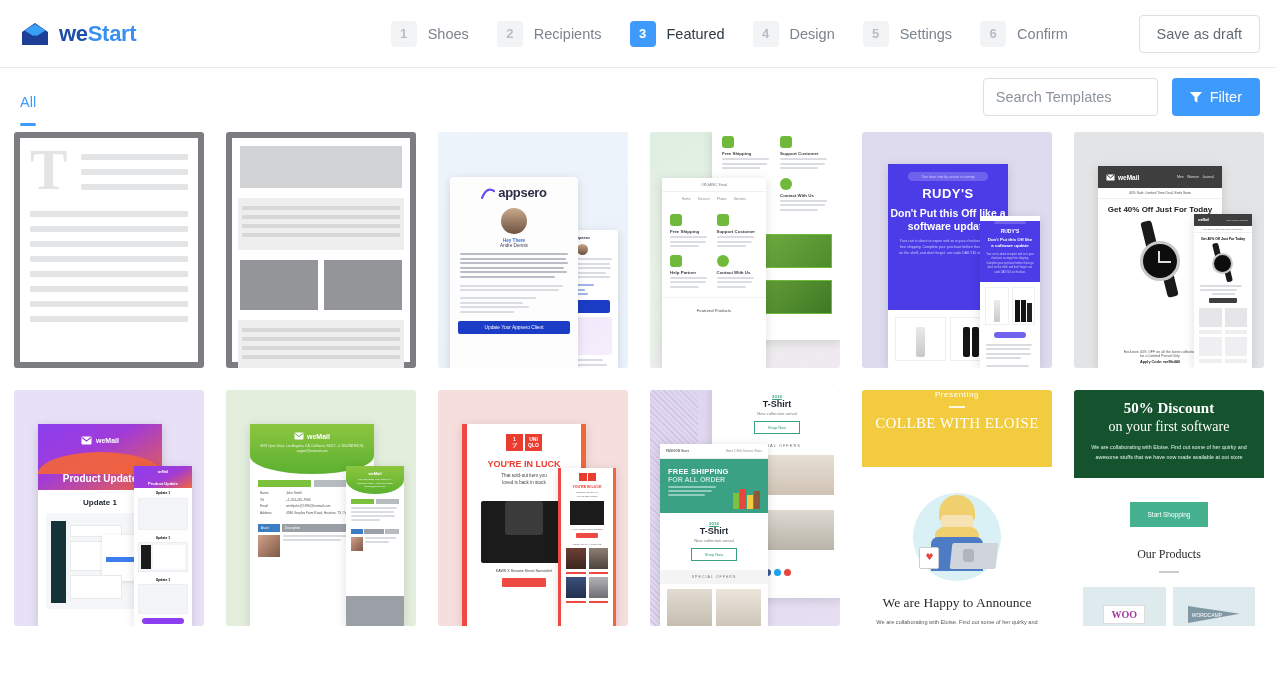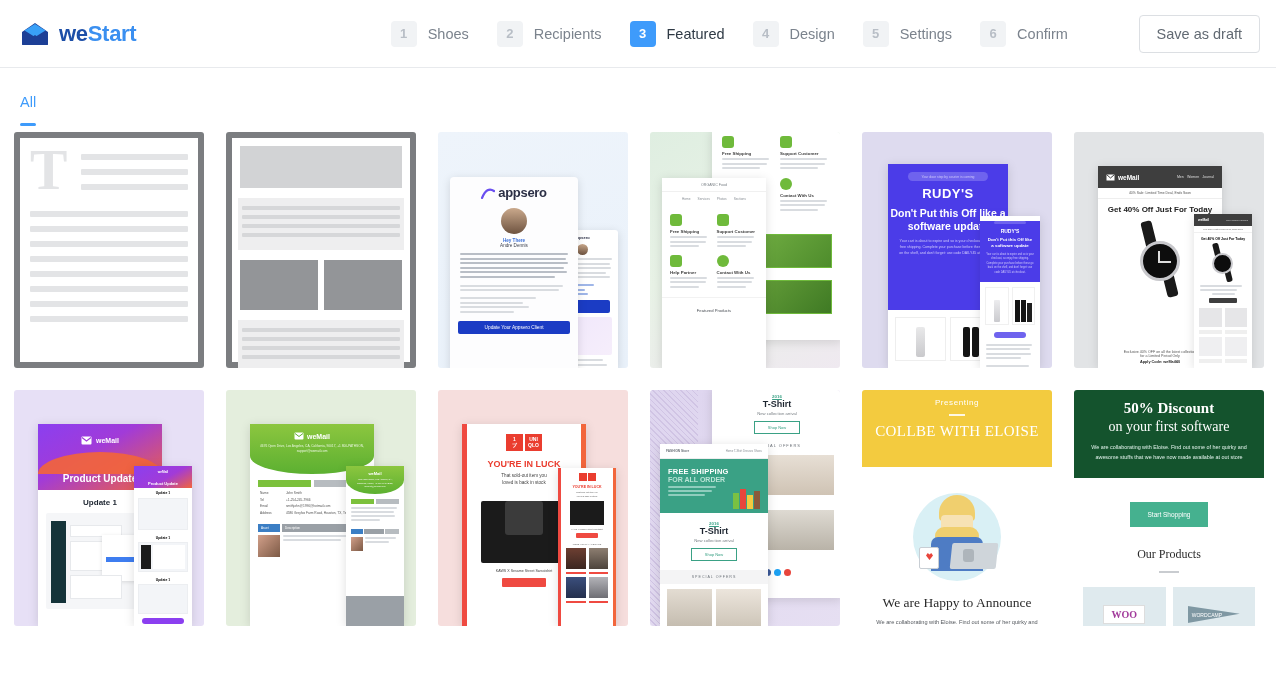--- a/index.html
+++ b/index.html
@@ -205,21 +205,21 @@
   .t10-hero { height:54px; background:#3aa185; position:relative; padding:8px;}
   .t10-free { color:#fff; font-weight:700; font-size:7.5px; letter-spacing:.2px;}
   .t10-for { color:#b9e3d6; font-weight:700; font-size:7px; }
   .t10-year { color:#3aa185; font-size:4.4px; text-align:center; font-weight:700; text-decoration:underline;}
   .t10-ts { font-size:9px; font-weight:700; text-align:center; color:#1d2530;}
   .t10-nc { font-size:4.2px; color:#7a8086; text-align:center; margin-top:2px;}
   .t10-btn { border:1px solid #3aa185; color:#3aa185; font-size:4px; text-align:center; padding:3px 0; width:46px; margin:5px auto;}
 
   
   .t11 { background: #fff; }
-  .t11-hero { height:77px; background:#f3cb3f; color:#fff; text-align:center; padding-top:8px;}
+  .t11-hero { height:77px; background:#f3cb3f; color:#fff; text-align:center; padding-top:0;}
   .t11-pres { font-size:8px; letter-spacing:.6px; }
   .t11-dash { width:16px; height:1.5px; background:#fff; margin:7px auto; opacity:.85;}
   .t11-title { font-family:"Liberation Serif", serif; font-size:15px; letter-spacing:.4px; }
   .t11-illu { width:104px; height:104px; margin:18px auto 6px; position:relative;}
   .t11-h2 { font-family:"Liberation Serif", serif; font-size:13.5px; text-align:center; color:#2b2b2b; }
   .t11-p { font-size:5.6px; color:#55595e; text-align:center; line-height:1.8; padding:6px 14px 0;}
 
   
   .t12 { background:#fff; }
   .t12-hero { height:88px; background:#14532d; color:#fff; text-align:center; padding-top:10px;}
@@ -276,20 +276,29 @@
       <span class="step-label">Confirm</span>
     </div>
   </div>
 
   <button class="save-draft">Save as draft</button>
 </div>
 
 <div class="toolbar">
   <div class="tabs">
     <div class="tab active">All</div>
+  </div>
+  <div class="toolbar-right">
+    <input class="search-input" type="text" placeholder="Search Templates" style="">
+    <button class="filter-btn">
+      <svg class="funnel" viewBox="0 0 12 11">
+        <path d="M0 0 H12 L7.4 5.2 V10.4 L4.6 9 V5.2 Z" fill="#fff"></path>
+      </svg>
+      <span>Filter</span>
+    </button>
   </div>
 </div>
 
 <div class="grid-wrap">
  <div class="grid">
 
   <div class="card">
     <div class="wf">
       <div class="wf-top">
         <div class="wf-T">T</div>

